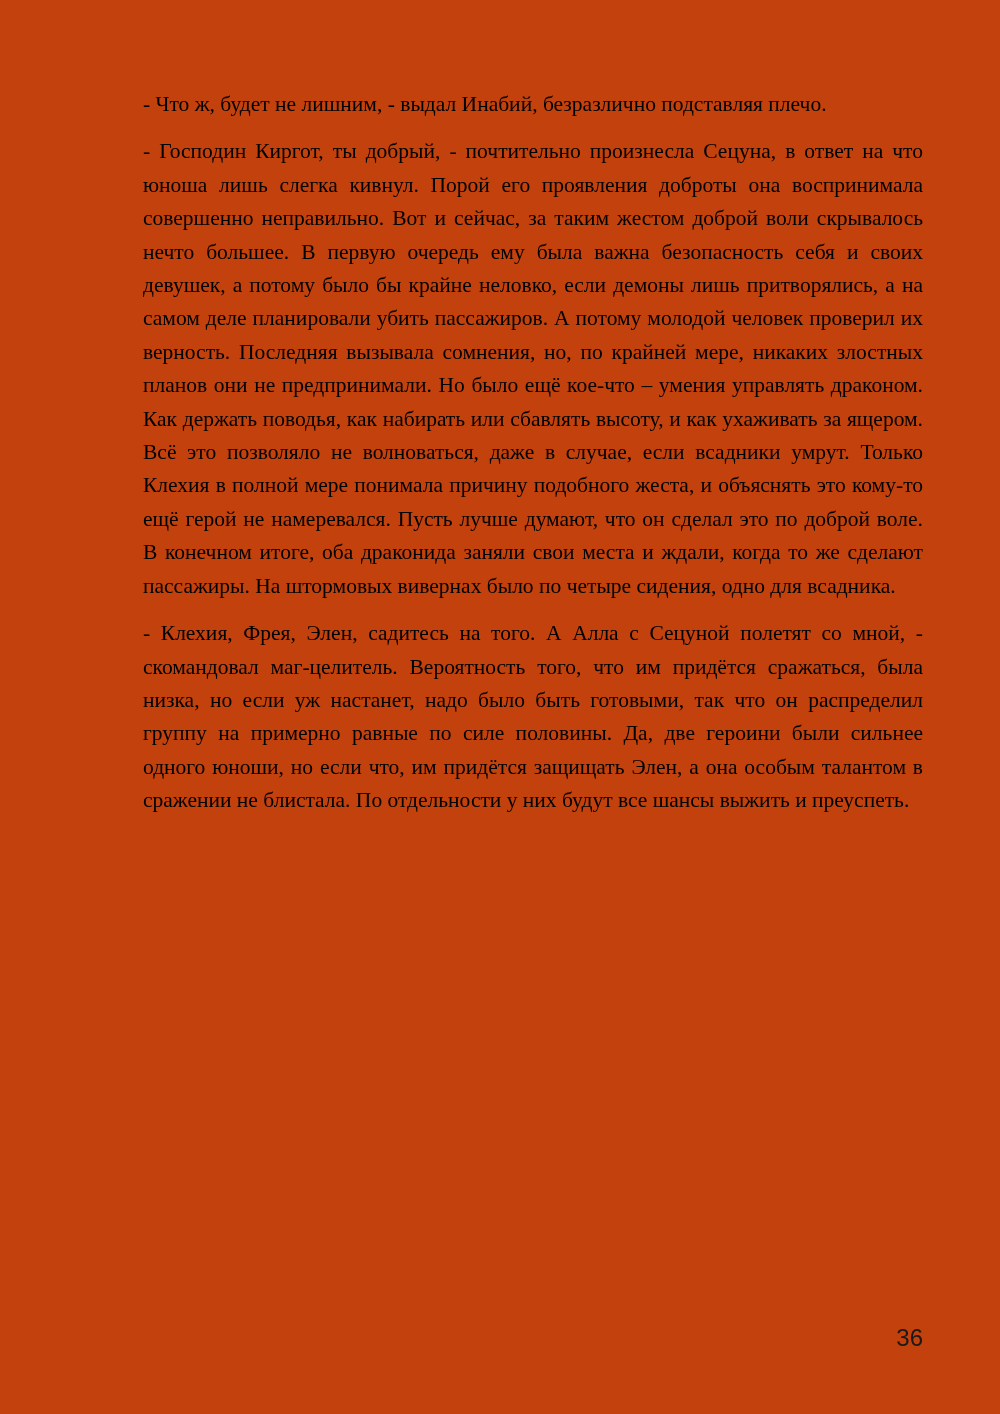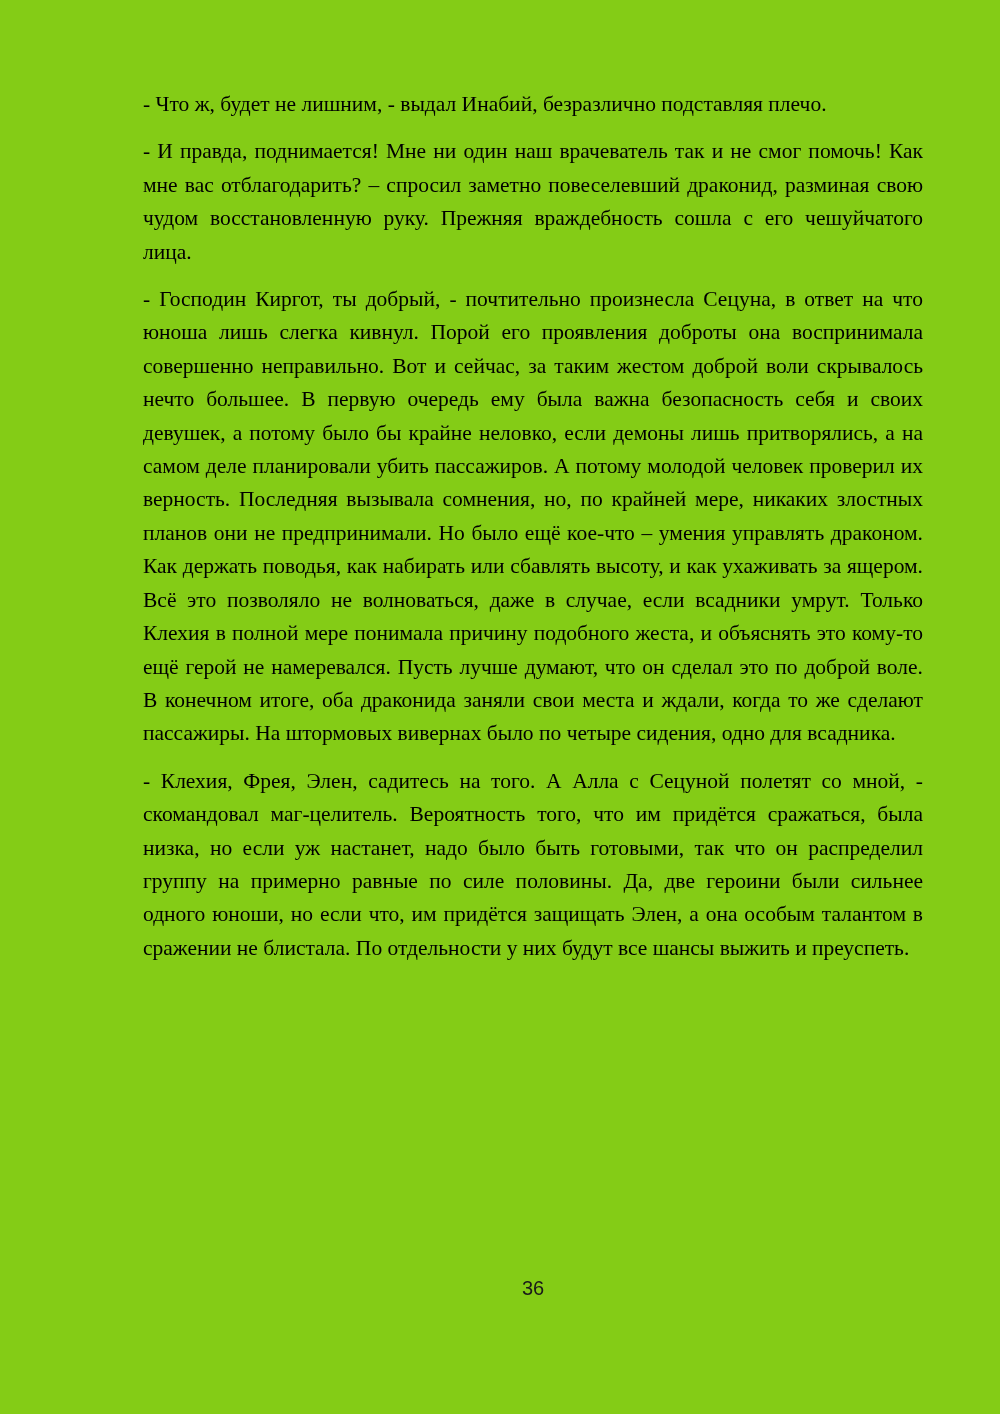--- a/index.html
+++ b/index.html
@@ -4,55 +4,54 @@
 <style>
   html, body {
     margin: 0;
     padding: 0;
     background: #ffffff;
   }
   .page {
     position: relative;
     width: 1000px;
     height: 1414px;
-    background: #84cc16;
+    background: #c2410c;
     color: #000000;
     overflow: hidden;
   }
   .text-block {
     position: absolute;
     left: 143px;
     top: 88px;
     width: 780px;
   }
   .text-block p {
     margin: 0 0 14px 0;
     font-family: "Liberation Serif", "DejaVu Serif", serif;
     font-size: 21.5px;
     line-height: 33.4px;
     text-align: justify;
     text-justify: inter-word;
     color: #000000;
   }
   .page-number {
     position: absolute;
-    top: 1276px;
+    top: 1324px;
     left: 143px;
     width: 780px;
-    text-align: center;
+    text-align: right;
     font-family: "Liberation Sans", "DejaVu Sans", sans-serif;
-    font-size: 20px;
+    font-size: 24px;
     line-height: 1.2;
     color: #1a1a1a;
   }
 </style>
 </head>
 <body>
 
 <div class="page">
   <div class="text-block">
     <p>- Что ж, будет не лишним, - выдал Инабий, безразлично подставляя плечо.</p>
-    <p>- И правда, поднимается! Мне ни один наш врачеватель так и не смог помочь! Как мне вас отблагодарить? – спросил заметно повеселевший драконид, разминая свою чудом восстановленную руку. Прежняя враждебность сошла с его чешуйчатого лица.</p>
     <p>- Господин Киргот, ты добрый, - почтительно произнесла Сецуна, в ответ на что юноша лишь слегка кивнул. Порой его проявления доброты она воспринимала совершенно неправильно. Вот и сейчас, за таким жестом доброй воли скрывалось нечто большее. В первую очередь ему была важна безопасность себя и своих девушек, а потому было бы крайне неловко, если демоны лишь притворялись, а на самом деле планировали убить пассажиров. А потому молодой человек проверил их верность. Последняя вызывала сомнения, но, по крайней мере, никаких злостных планов они не предпринимали. Но было ещё кое-что – умения управлять драконом. Как держать поводья, как набирать или сбавлять высоту, и как ухаживать за ящером. Всё это позволяло не волноваться, даже в случае, если всадники умрут. Только Клехия в полной мере понимала причину подобного жеста, и объяснять это кому-то ещё герой не намеревался. Пусть лучше думают, что он сделал это по доброй воле. В конечном итоге, оба драконида заняли свои места и ждали, когда то же сделают пассажиры. На штормовых вивернах было по четыре сидения, одно для всадника.</p>
     <p>- Клехия, Фрея, Элен, садитесь на того. А Алла с Сецуной полетят со мной, - скомандовал маг-целитель. Вероятность того, что им придётся сражаться, была низка, но если уж настанет, надо было быть готовыми, так что он распределил группу на примерно равные по силе половины. Да, две героини были сильнее одного юноши, но если что, им придётся защищать Элен, а она особым талантом в сражении не блистала. По отдельности у них будут все шансы выжить и преуспеть.</p>
   </div>
   <div class="page-number">36</div>
 </div>
 
 </body></html>

